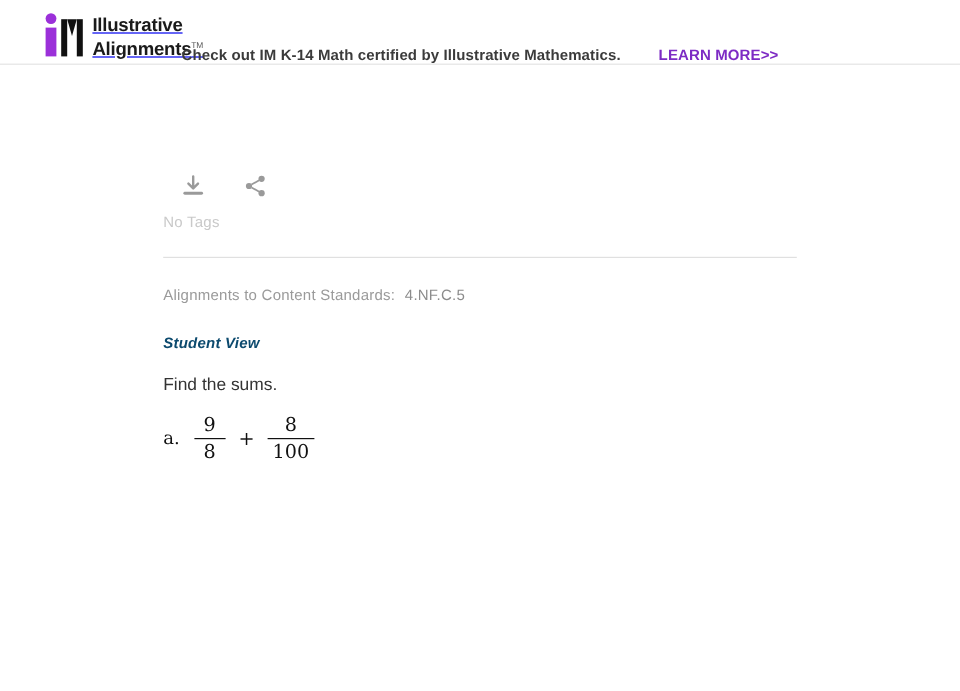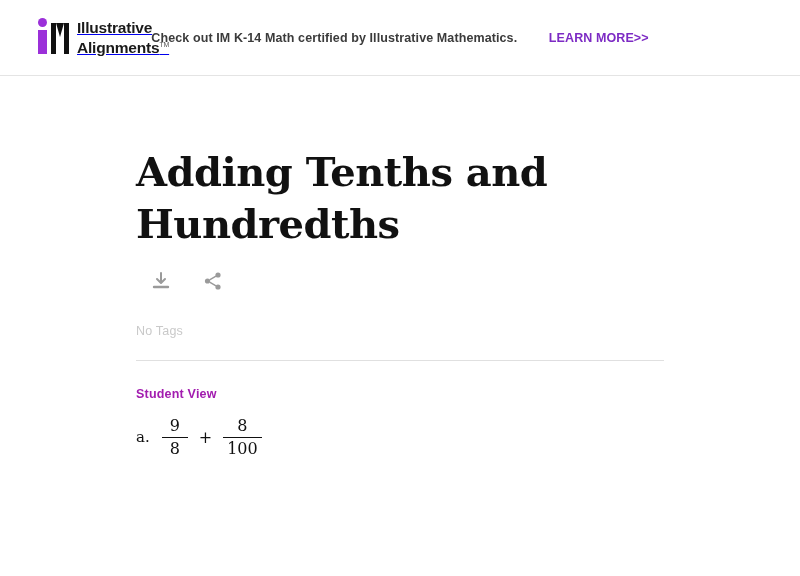--- a/index.html
+++ b/index.html
@@ -10,24 +10,24 @@
     height: 576px;
     overflow: hidden;
     background: #ffffff;
     font-family: "Liberation Sans", sans-serif;
     color: #222;
   }
 
   
   .header {
     position: relative;
-    height: 76px;
+    height: 54px;
     border-bottom: 1px solid #e4e4e4;
     display: flex;
-    align-items: center;
+    align-items: flex-end;
   }
   .logo-wrap {
     display: flex;
     align-items: center;
     padding-left: 36px;
     gap: 7px;
   }
   .logo-mark {
     display: block;
   }
@@ -93,21 +93,21 @@
   }
   .icon-btn {
     width: 22px;
     height: 22px;
     display: inline-flex;
     align-items: center;
     justify-content: center;
     cursor: pointer;
   }
   .no-tags {
-    margin-top: 32px;
+    margin-top: 12px;
     padding-left: 0;
     font-size: 12.5px;
     color: #c9c9c9;
     letter-spacing: 0.2px;
   }
   .divider {
     margin-top: 22px;
     border-top: 1px solid #e0e0e0;
     height: 0;
   }
@@ -118,22 +118,23 @@
     letter-spacing: 0.2px;
   }
   .alignments .code {
     color: #8c8c8c;
     margin-left: 8px;
   }
   .student-view {
     margin-top: 26px;
     font-size: 12.5px;
     font-weight: bold;
-    color: #a21caf;
+    color: #0c4a6e;
     letter-spacing: 0.2px;
+    font-style: italic;
   }
   h2.task {
     font-family: "DejaVu Serif", serif;
     font-size: 22px;
     font-weight: bold;
     color: #111;
     margin: 34px 0 0 0;
   }
   .prompt {
     margin-top: 20px;
@@ -204,21 +205,20 @@
 
   <div class="promo">
     <span>Check out IM K-14 Math certified by Illustrative Mathematics.</span>
     <a href="#">LEARN MORE&gt;&gt;</a>
   </div>
 </div>
 
 <div class="content">
   <div class="inner">
 
-    <h1 class="title">Adding Tenths and Hundredths</h1>
 
     <div class="action-row">
       <span class="icon-btn">
         <svg width="20" height="20" viewBox="0 0 20 20" xmlns="http://www.w3.org/2000/svg">
           <path d="M10 2 L10 11 M6 8 L10 12 L14 8" stroke="#9a9a9a" stroke-width="2" fill="none" stroke-linecap="round" stroke-linejoin="round"></path>
           <path d="M3 16 L17 16" stroke="#9a9a9a" stroke-width="2.4" stroke-linecap="round"></path>
         </svg>
       </span>
       <span class="icon-btn">
         <svg width="20" height="20" viewBox="0 0 20 20" xmlns="http://www.w3.org/2000/svg">
@@ -227,24 +227,28 @@
           <circle cx="15" cy="16" r="2.6" fill="#9a9a9a"></circle>
           <path d="M13 5.2 L6.6 8.8 M6.6 11.2 L13 14.8" stroke="#9a9a9a" stroke-width="1.5"></path>
         </svg>
       </span>
     </div>
 
     <div class="no-tags">No Tags</div>
 
     <div class="divider"></div>
 
+    <div class="alignments">
+      <span>Alignments to Content Standards:</span><span class="code">4.NF.C.5</span>
+    </div>
 
     <div class="student-view">Student View</div>
 
 
+    <div class="prompt">Find the sums.</div>
 
     <div class="math-item">
       <span class="item-label">a.</span>
       <span class="frac">
         <span class="num">9</span>
         <span class="bar"></span>
         <span class="den">8</span>
       </span>
       <span class="op">+</span>
       <span class="frac">

